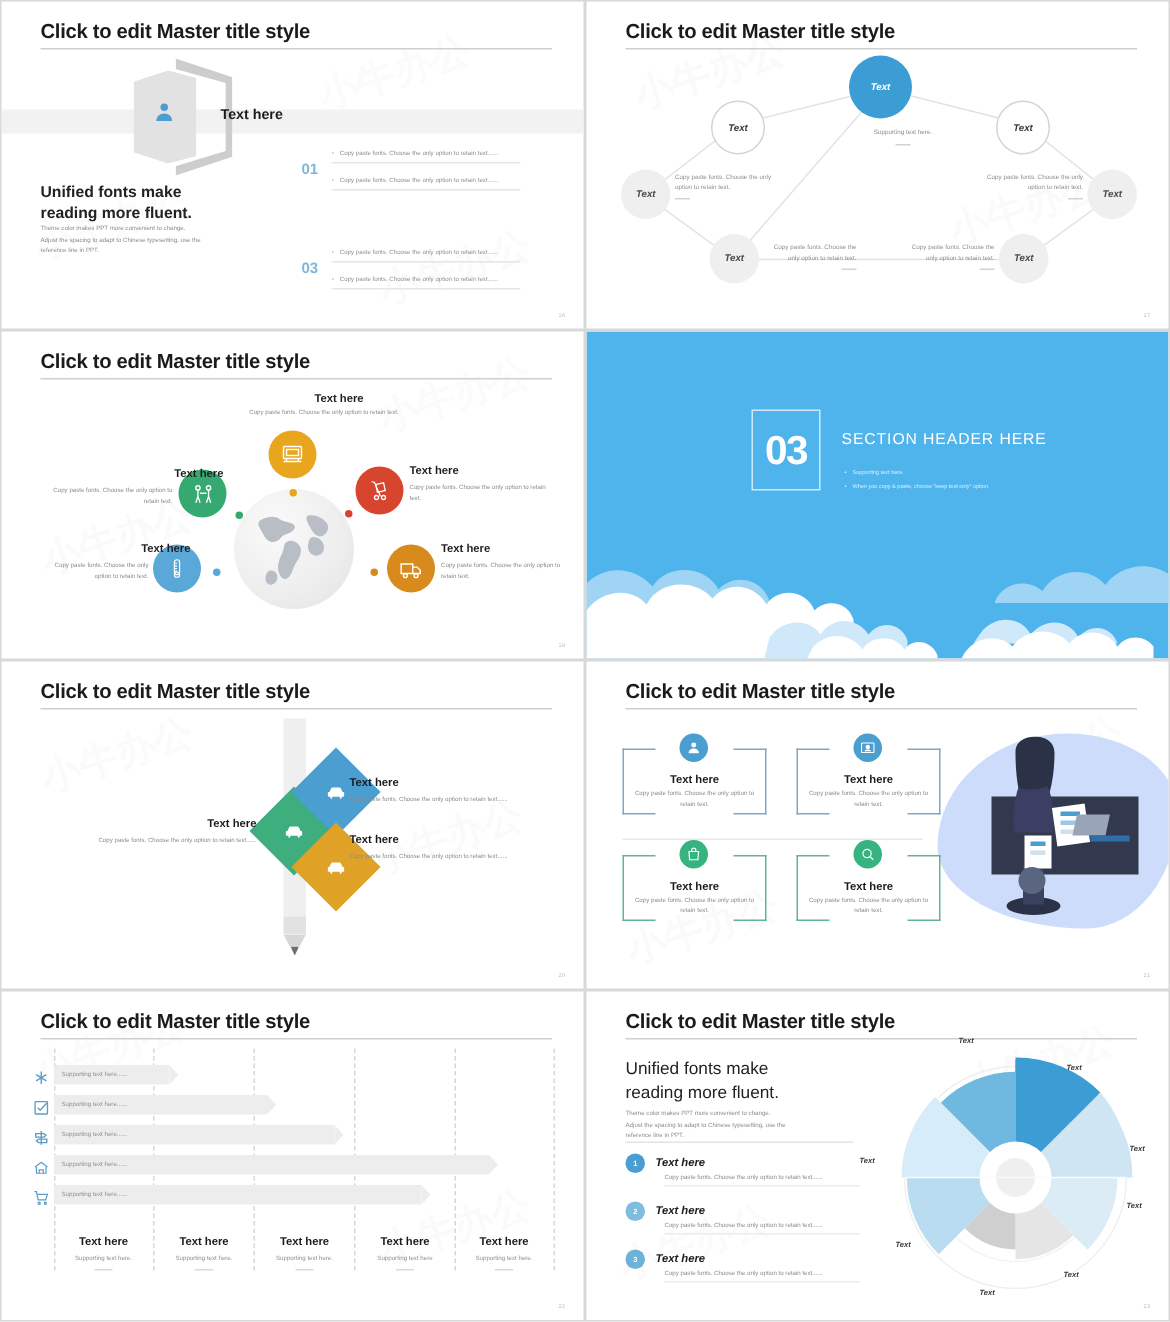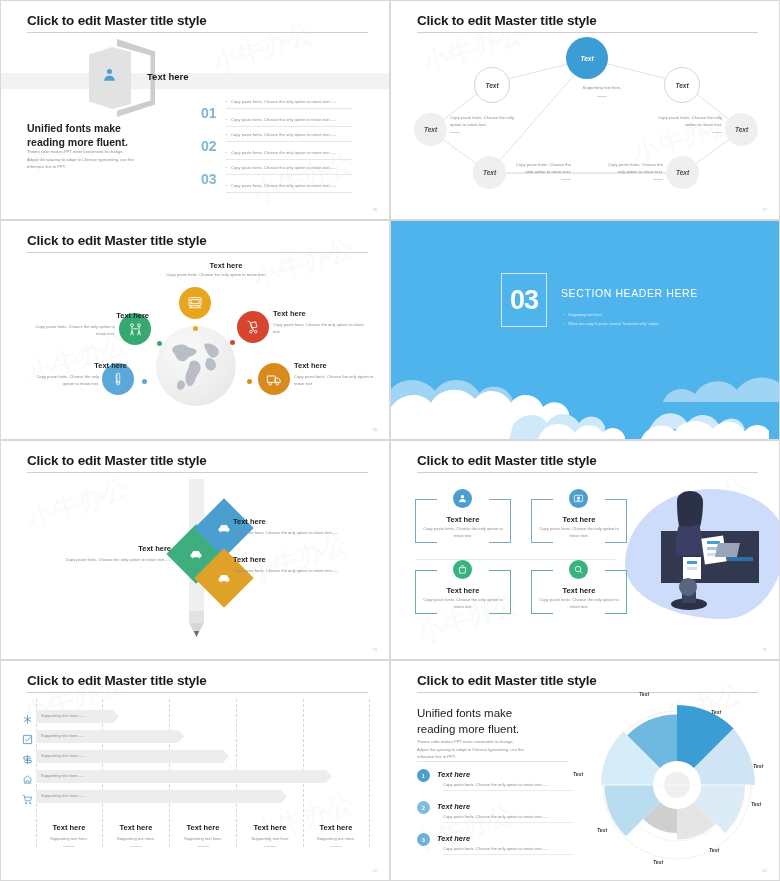--- a/index.html
+++ b/index.html
@@ -17,21 +17,21 @@
   .hexbox{position:absolute;left:88px;top:38px;width:66px;height:78px;}
   .hexbox .face{position:absolute;left:0;top:8px;width:42px;height:62px;background:#e2e2e2;
      clip-path:polygon(0 12%,55% 0,100% 8%,100% 92%,55% 100%,0 88%);}
   .hexbox .door{position:absolute;left:28px;top:0;width:38px;height:78px;background:#cdcdcd;
      clip-path:polygon(0 0,100% 16%,100% 84%,0 100%,0 92%,88% 79%,88% 21%,0 9%);}
   .hexbox .person{position:absolute;left:13px;top:28px;width:15px;height:16px;}
   .s1texthere{position:absolute;left:146px;top:70px;font-size:9.5px;font-weight:bold;color:#1b1b1b;}
   .s1head{position:absolute;left:26px;top:120px;width:150px;font-size:10.5px;font-weight:bold;color:#222;line-height:1.35;}
   .s1sub{position:absolute;left:26px;top:147px;width:128px;font-size:4.1px;color:#8d8d8d;line-height:1.85;}
   .numrow{position:absolute;display:flex;gap:9px;align-items:center;}
-  .numrow .n{font-size:14px;color:#7fb6da;font-weight:bold;font-family:"Liberation Sans",sans-serif;}
+  .numrow .n{font-size:10px;color:#7fb6da;font-weight:bold;font-family:"Liberation Sans",sans-serif;}
   .numrow .lines{display:flex;flex-direction:column;gap:9px;}
   .bl{display:flex;align-items:flex-start;gap:4px;width:126px;border-bottom:1px solid #e6e6e6;padding-bottom:3px;}
   .bl .dot{font-size:4px;color:#b5b5b5;line-height:1;}
   .bl .tx{font-size:4.1px;color:#909090;line-height:1.2;}
 
   
   .circ{position:absolute;border-radius:50%;display:flex;align-items:center;justify-content:center;
     font-style:italic;font-weight:bold;font-size:6.5px;color:#3b3b3b;}
   .circ.outline{border:1px solid #d4d4d4;background:#fff;}
   .circ.grey{background:#efefef;color:#4a4a4a;}
@@ -132,33 +132,20 @@
       <div>reading more fluent.</div>
     </div>
     <div class="s1sub">
       <div>Theme color makes PPT more convenient to change.</div>
       <div>Adjust the spacing to adapt to Chinese typesetting, use the</div>
       <div>reference line in PPT.</div>
     </div>
 
     <div class="numrow" style="left:200px;top:99px;">
       <div class="n">01</div>
-      <div class="lines">
-        <div class="bl">
-            <span class="dot">•</span>
-            <span class="tx">Copy paste fonts. Choose the only option to retain text......</span>
-          </div>
-        <div class="bl">
-            <span class="dot">•</span>
-            <span class="tx">Copy paste fonts. Choose the only option to retain text......</span>
-          </div>
-      </div>
-    </div>
-    <div class="numrow" style="left:200px;top:132px;">
-      <div class="n">02</div>
       <div class="lines">
         <div class="bl">
             <span class="dot">•</span>
             <span class="tx">Copy paste fonts. Choose the only option to retain text......</span>
           </div>
         <div class="bl">
             <span class="dot">•</span>
             <span class="tx">Copy paste fonts. Choose the only option to retain text......</span>
           </div>
       </div>

